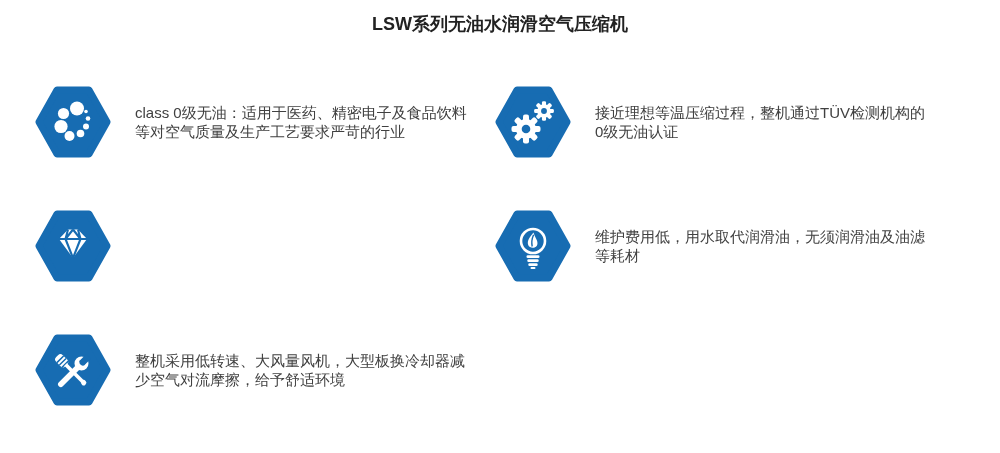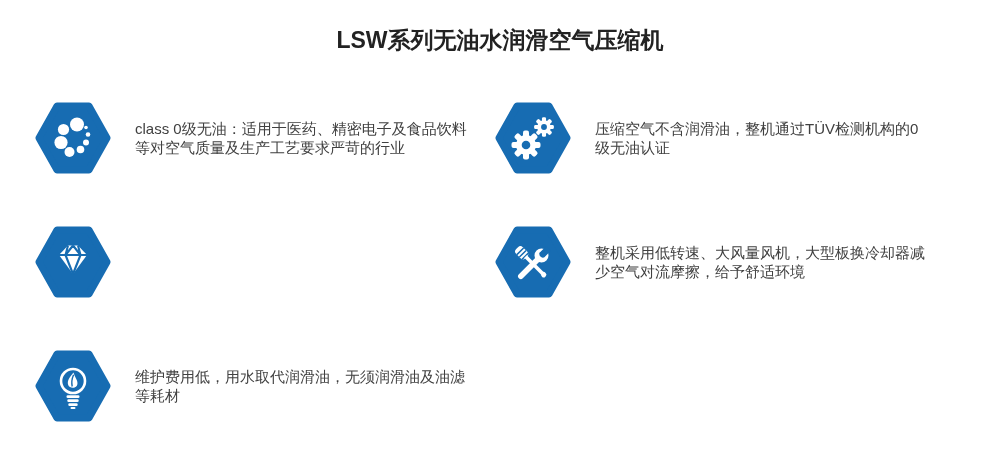--- a/index.html
+++ b/index.html
@@ -8,22 +8,22 @@
     --title-text:#222222;
     --icon-glyph:#ffffff;
   }
   *{box-sizing:border-box;}
   html,body{margin:0;padding:0;}
   body{
     width:1000px;height:453px;overflow:hidden;background:#ffffff;
     font-family:"Liberation Sans","DejaVu Sans",sans-serif;
   }
   .page-title{
-    margin:16px;padding-top:14px;text-align:center;
-    font-size:23px;line-height:21px;font-weight:700;color:var(--title-text);
+    margin:0;padding-top:14px;text-align:center;
+    font-size:18px;line-height:21px;font-weight:700;color:var(--title-text);
   }
   .features-grid{
     margin:51px 0 0 35px;
     display:grid;grid-template-columns:460px 460px;row-gap:52px;
   }
   .feature-item{display:flex;align-items:center;}
   .hex-icon{width:76px;height:72px;flex:0 0 76px;margin-right:24px;display:block;}
   .hex-icon svg{display:block;width:76px;height:72px;}
   .feature-text{
     margin:0;width:336px;font-size:15px;line-height:19px;color:var(--body-text);
@@ -74,31 +74,47 @@
         <g transform="translate(49 25) scale(0.68)">
           <rect class="g-fill" x="-3" y="-14.5" width="6" height="29" rx="2"></rect>
           <rect class="g-fill" x="-3" y="-14.5" width="6" height="29" rx="2" transform="rotate(45)"></rect>
           <rect class="g-fill" x="-3" y="-14.5" width="6" height="29" rx="2" transform="rotate(90)"></rect>
           <rect class="g-fill" x="-3" y="-14.5" width="6" height="29" rx="2" transform="rotate(135)"></rect>
           <circle class="g-fill" r="10"></circle>
           <circle class="b-fill" r="4.3"></circle>
         </g>
       </svg>
     </span>
-    <p class="feature-text">压缩空气不含润滑油，整机通过TÜV检测机构的0级无油认证</p>
+    <p class="feature-text">接近理想等温压缩过程，整机通过TÜV检测机构的0级无油认证</p>
   </div>
 
   <div class="feature-item">
     <span class="hex-icon">
       <svg viewBox="0 0 76 72" aria-hidden="true">
         <polygon class="hexbg" points="4,36 22,4 54,4 72,36 54,68 22,68"></polygon>
         <path class="g-fill" d="M24,29 L33,19.5 L43,19.5 L52,29 L38,48 Z"></path>
         <path class="b-stroke" stroke-width="2.1" d="M24,29 H52 M33,19.5 L30.5,29 M43,19.5 L45.5,29 M38,19.5 L30.5,29 M38,19.5 L45.5,29 M30.5,29 L38,48 M45.5,29 L38,48"></path>
       </svg>
     </span>
+  </div>
+
+  <div class="feature-item">
+    <span class="hex-icon">
+      <svg viewBox="0 0 76 72" aria-hidden="true">
+        <polygon class="hexbg" points="4,36 22,4 54,4 72,36 54,68 22,68"></polygon>
+        <circle class="g-stroke" stroke-width="2.6" cx="38" cy="31" r="12"></circle>
+        <path class="g-fill" d="M38.4,22.5 C35,27 31.7,30.6 33.2,34.9 C34.2,37.7 38.8,38.7 41.2,36.4 C43.4,34.2 42.4,31 41,28.4 C40,26.4 39.1,24.6 38.4,22.5 Z"></path>
+        <path class="b-stroke" stroke-width="1.4" d="M37.2,36.5 C36.2,31.8 37,28.4 38.6,24.8"></path>
+        <rect class="g-fill" x="31.5" y="45.3" width="13" height="2.7" rx="1.3"></rect>
+        <rect class="g-fill" x="32.3" y="49.3" width="11.4" height="2.7" rx="1.3"></rect>
+        <rect class="g-fill" x="33.3" y="53.3" width="9.4" height="2.7" rx="1.3"></rect>
+        <rect class="g-fill" x="35.5" y="57" width="5" height="2" rx="1"></rect>
+      </svg>
+    </span>
+    <p class="feature-text">维护费用低，用水取代润滑油，无须润滑油及油滤等耗材</p>
   </div>
 
   <div class="feature-item">
     <span class="hex-icon">
       <svg viewBox="0 0 76 72" aria-hidden="true">
         <polygon class="hexbg" points="4,36 22,4 54,4 72,36 54,68 22,68"></polygon>
 
         <g transform="rotate(-45 38 38)">
           <circle class="g-fill" cx="50" cy="38" r="7"></circle>
           <rect class="b-fill" x="50" y="34.7" width="10" height="6.6"></rect>
@@ -110,29 +126,13 @@
           <rect class="g-fill" x="15.5" y="33.3" width="13" height="9.4" rx="3.4"></rect>
           <path class="b-stroke" stroke-width="1.5" d="M20,33.3 V42.7 M23.5,33.3 V42.7 M27,33.3 V42.7"></path>
           <rect class="g-fill" x="27.5" y="36.2" width="24" height="3.6"></rect>
           <rect class="g-fill" x="50.5" y="35.4" width="5.2" height="5.2" rx="2.4"></rect>
         </g>
       </svg>
     </span>
     <p class="feature-text">整机采用低转速、大风量风机，大型板换冷却器减少空气对流摩擦，给予舒适环境</p>
   </div>
 
-  <div class="feature-item">
-    <span class="hex-icon">
-      <svg viewBox="0 0 76 72" aria-hidden="true">
-        <polygon class="hexbg" points="4,36 22,4 54,4 72,36 54,68 22,68"></polygon>
-        <circle class="g-stroke" stroke-width="2.6" cx="38" cy="31" r="12"></circle>
-        <path class="g-fill" d="M38.4,22.5 C35,27 31.7,30.6 33.2,34.9 C34.2,37.7 38.8,38.7 41.2,36.4 C43.4,34.2 42.4,31 41,28.4 C40,26.4 39.1,24.6 38.4,22.5 Z"></path>
-        <path class="b-stroke" stroke-width="1.4" d="M37.2,36.5 C36.2,31.8 37,28.4 38.6,24.8"></path>
-        <rect class="g-fill" x="31.5" y="45.3" width="13" height="2.7" rx="1.3"></rect>
-        <rect class="g-fill" x="32.3" y="49.3" width="11.4" height="2.7" rx="1.3"></rect>
-        <rect class="g-fill" x="33.3" y="53.3" width="9.4" height="2.7" rx="1.3"></rect>
-        <rect class="g-fill" x="35.5" y="57" width="5" height="2" rx="1"></rect>
-      </svg>
-    </span>
-    <p class="feature-text">维护费用低，用水取代润滑油，无须润滑油及油滤等耗材</p>
-  </div>
-
 </div>
 
 </body></html>

